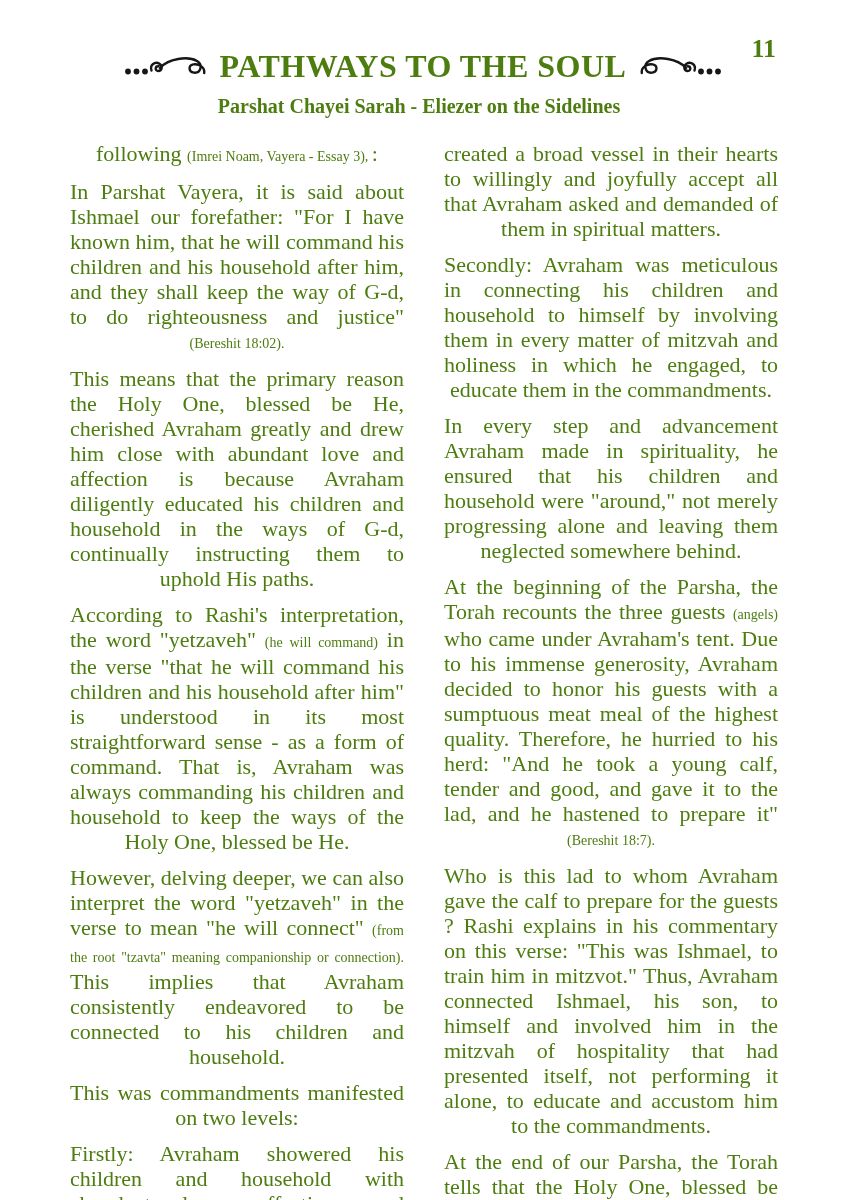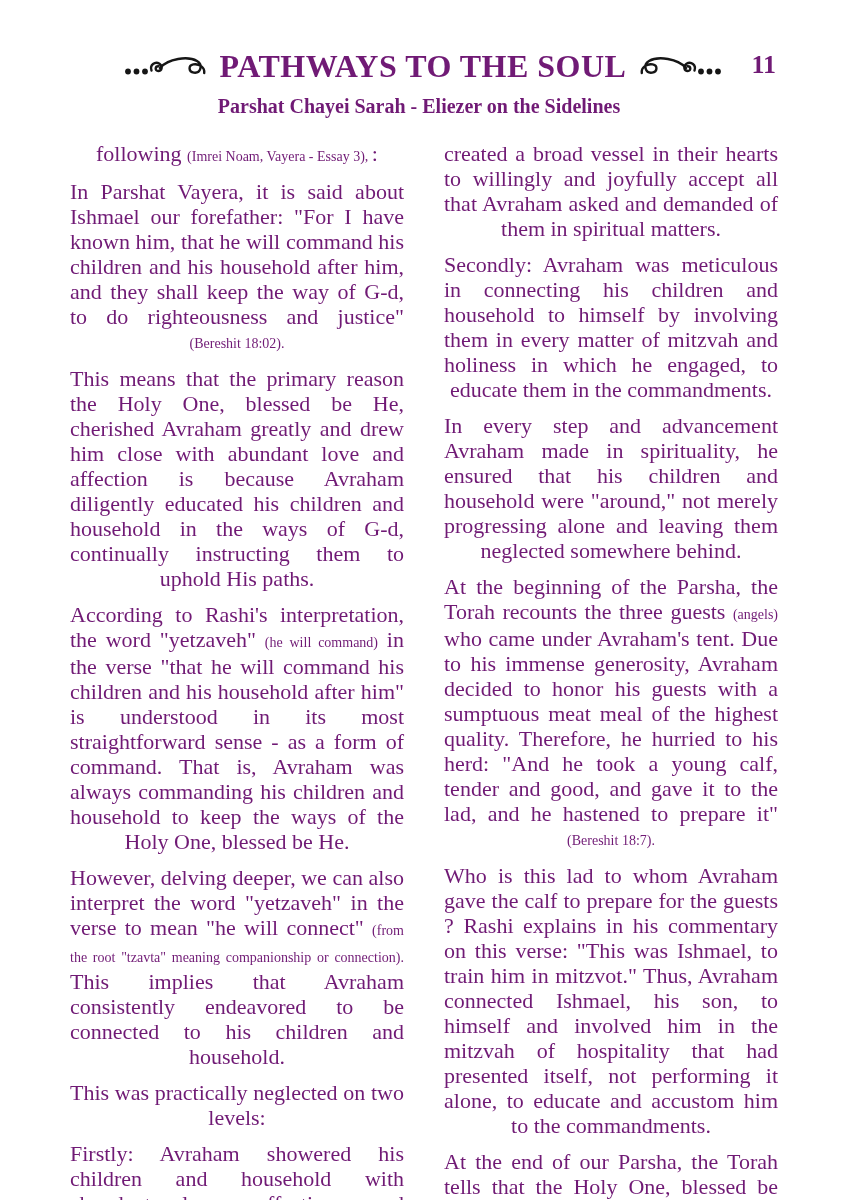--- a/index.html
+++ b/index.html
@@ -2,21 +2,21 @@
 <html lang="en"><head>
 <meta charset="utf-8">
 <style>
   html, body { margin: 0; padding: 0; background: #e8e8e8; }
   .page {
     position: relative;
     width: 846px;
     height: 1200px;
     margin: 0 auto;
     background: #ffffff;
-    color: #701a75;
+    color: #4d7c0f;
     font-family: "Liberation Serif", "DejaVu Serif", serif;
     overflow: hidden;
   }
   .masthead { position: absolute; top: 0; left: 0; width: 100%; }
   .title-row {
     display: flex;
     align-items: center;
     justify-content: center;
     margin-top: 46px;
     height: 40px;
@@ -26,21 +26,21 @@
     font-weight: 700;
     margin: 0 9px;
     white-space: nowrap;
     letter-spacing: 0.5px;
     line-height: 1;
   }
   .orn { display: inline-block; margin-top: 7px; }
   .orn.mirrored svg { transform: scaleX(-1); }
   .pagenum {
     position: absolute;
-    top: 52px;
+    top: 36px;
     right: 70px;
     font-size: 26px;
     font-weight: 700;
     line-height: 1;
   }
   .subtitle {
     text-align: center;
     font-size: 20px;
     font-weight: 700;
     margin: 9px 8px 0 0;
@@ -103,21 +103,21 @@
     <h2 class="subtitle">Parshat Chayei Sarah - Eliezer on the Sidelines</h2>
   </header>
 
   <main class="columns">
     <div class="col">
         <p class="para"><span class="body-run">following </span><span class="cite">(Imrei Noam, Vayera - Essay 3), </span><span class="body-run">:</span></p>
         <p class="para"><span class="body-run">In Parshat Vayera, it is said about Ishmael our forefather: "For I have known him, that he will command his children and his household after him, and they shall keep the way of G-d, to do righteousness and justice" </span><span class="cite">(Bereshit 18:02).</span></p>
         <p class="para"><span class="body-run">This means that the primary reason the Holy One, blessed be He, cherished Avraham greatly and drew him close with abundant love and affection is because Avraham diligently educated his children and household in the ways of G-d, continually instructing them to uphold His paths.</span></p>
         <p class="para"><span class="body-run">According to Rashi's interpretation, the word "yetzaveh" </span><span class="cite">(he will command)</span><span class="body-run"> in the verse "that he will command his children and his household after him" is understood in its most straightforward sense - as a form of command. That is, Avraham was always commanding his children and household to keep the ways of the Holy One, blessed be He.</span></p>
         <p class="para"><span class="body-run">However, delving deeper, we can also interpret the word "yetzaveh" in the verse to mean "he will connect" </span><span class="cite">(from the root "tzavta" meaning companionship or connection).</span><span class="body-run"> This implies that Avraham consistently endeavored to be connected to his children and household.</span></p>
-        <p class="para"><span class="body-run">This was practically neglected on two levels:</span></p>
+        <p class="para"><span class="body-run">This was commandments manifested on two levels:</span></p>
         <p class="para"><span class="body-run">Firstly: Avraham showered his children and household with abundant love, affection, and closeness, thereby emotionally bonding with them. This deep emotional connection</span></p>
       </div>
     <div class="col">
         <p class="para"><span class="body-run">created a broad vessel in their hearts to willingly and joyfully accept all that Avraham asked and demanded of them in spiritual matters.</span></p>
         <p class="para"><span class="body-run">Secondly: Avraham was meticulous in connecting his children and household to himself by involving them in every matter of mitzvah and holiness in which he engaged, to educate them in the commandments.</span></p>
         <p class="para"><span class="body-run">In every step and advancement Avraham made in spirituality, he ensured that his children and household were "around," not merely progressing alone and leaving them neglected somewhere behind.</span></p>
         <p class="para"><span class="body-run">At the beginning of the Parsha, the Torah recounts the three guests </span><span class="cite">(angels)</span><span class="body-run"> who came under Avraham's tent. Due to his immense generosity, Avraham decided to honor his guests with a sumptuous meat meal of the highest quality. Therefore, he hurried to his herd: "And he took a young calf, tender and good, and gave it to the lad, and he hastened to prepare it" </span><span class="cite">(Bereshit 18:7).</span></p>
         <p class="para"><span class="body-run">Who is this lad to whom Avraham gave the calf to prepare for the guests ? Rashi explains in his commentary on this verse: "This was Ishmael, to train him in mitzvot." Thus, Avraham connected Ishmael, his son, to himself and involved him in the mitzvah of hospitality that had presented itself, not performing it alone, to educate and accustom him to the commandments.</span></p>
         <p class="para"><span class="body-run">At the end of our Parsha, the Torah tells that the Holy One, blessed be He, commanded</span></p>
       </div>

